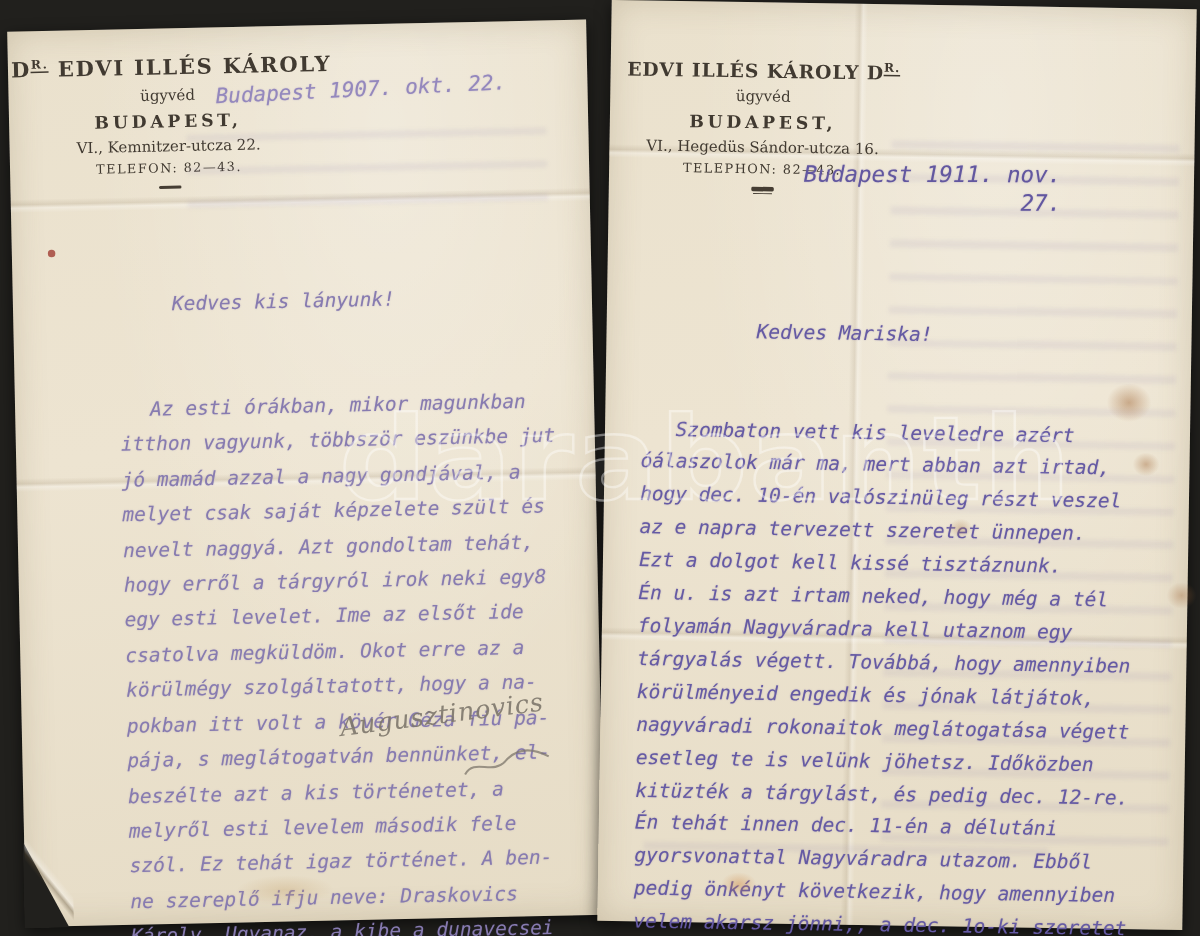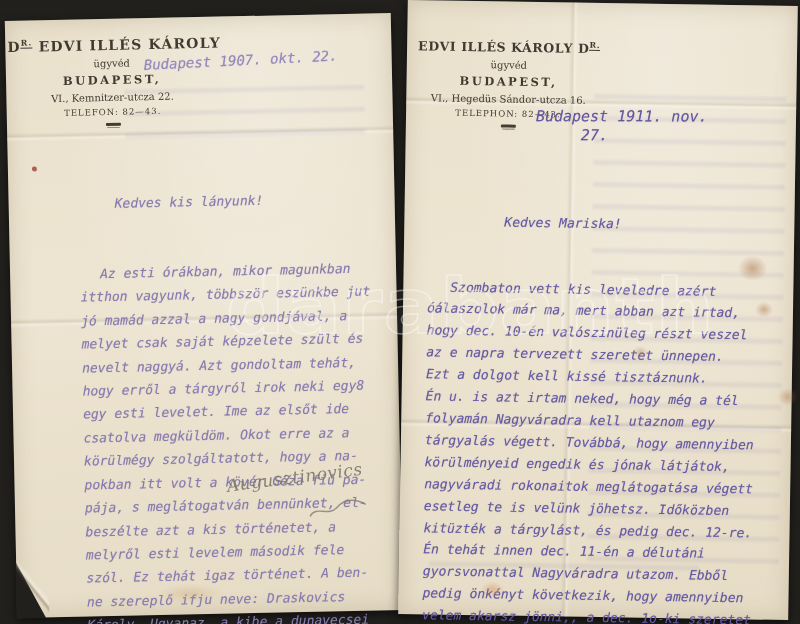--- a/index.html
+++ b/index.html
@@ -24,21 +24,21 @@
   .lh-addr{font-size:10px;margin-top:5px;}
   .lh-phone{font-size:8.5px;letter-spacing:1px;margin-top:4px;}
   .lh-divider{width:15px;height:2.5px;background:#453d33;margin:6px auto 0;border-radius:1px;
               box-shadow:0 3px 0 -1.2px #453d33;}
   
   .typed{font-family:"DejaVu Sans Mono",monospace;font-style:italic;}
   .date-left{position:absolute;left:138px;top:36px;font-size:14px;color:#9488bd;
              transform:rotate(-1.6deg);text-shadow:0 0 1px rgba(120,100,180,.4);white-space:nowrap;}
   .date-right{position:absolute;left:130px;top:104px;font-size:15px;color:#6257a0;
               transform:rotate(-.8deg);text-shadow:0 0 1px rgba(80,65,150,.4);}
-  .date-right .d2{margin-left:45px;margin-top:1px;}
+  .date-right .d2{margin-left:86px;margin-top:1px;text-align:right;}
   .body-block{position:absolute;white-space:pre;}
   .body-left{left:70px;top:126px;width:312px;font-size:13px;line-height:23.4px;color:#877bb0;
              text-shadow:0 0 1px rgba(100,85,160,.35);}
   .body-right{left:24px;top:166px;width:344px;font-size:13px;line-height:21.9px;color:#655aa4;
               text-shadow:0 0 1px rgba(70,55,140,.4);}
   .salutation{display:block;}
   .body-left .salutation{padding-left:36px;}
   .body-right .salutation{padding-left:76px;}
   .body-left .tline:first-of-type{text-indent:20px;}
   .body-right .tline:first-of-type{text-indent:23px;}

